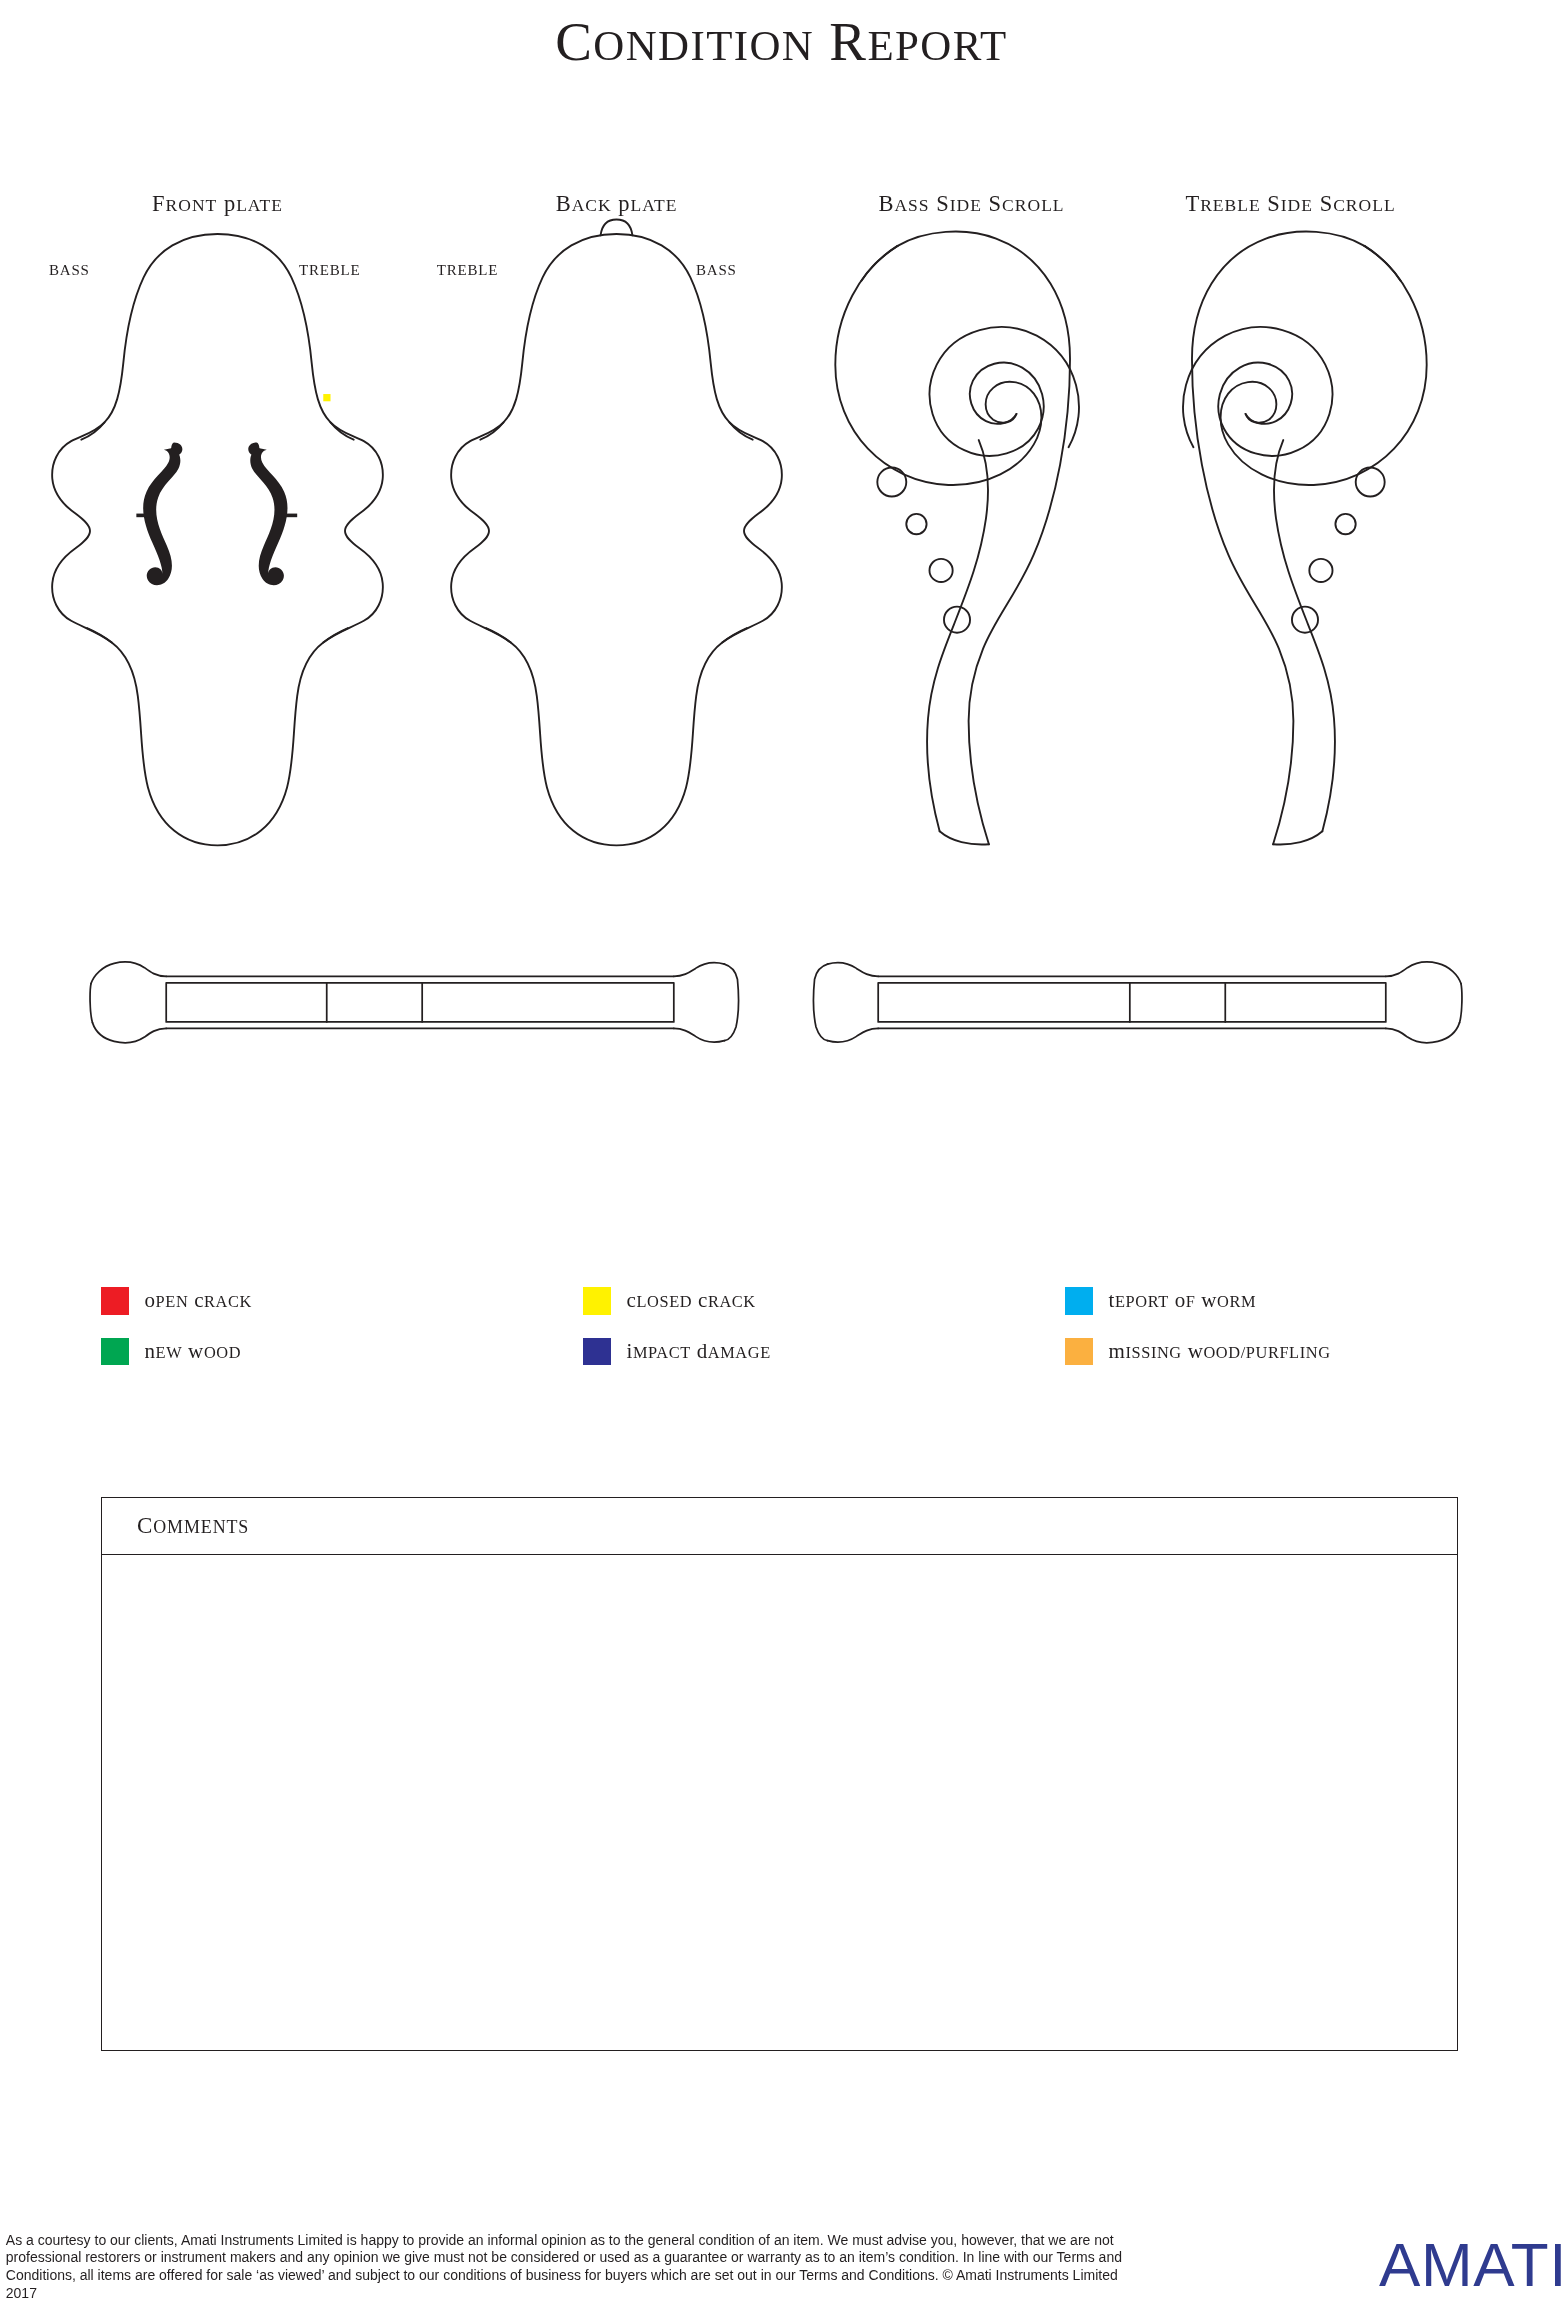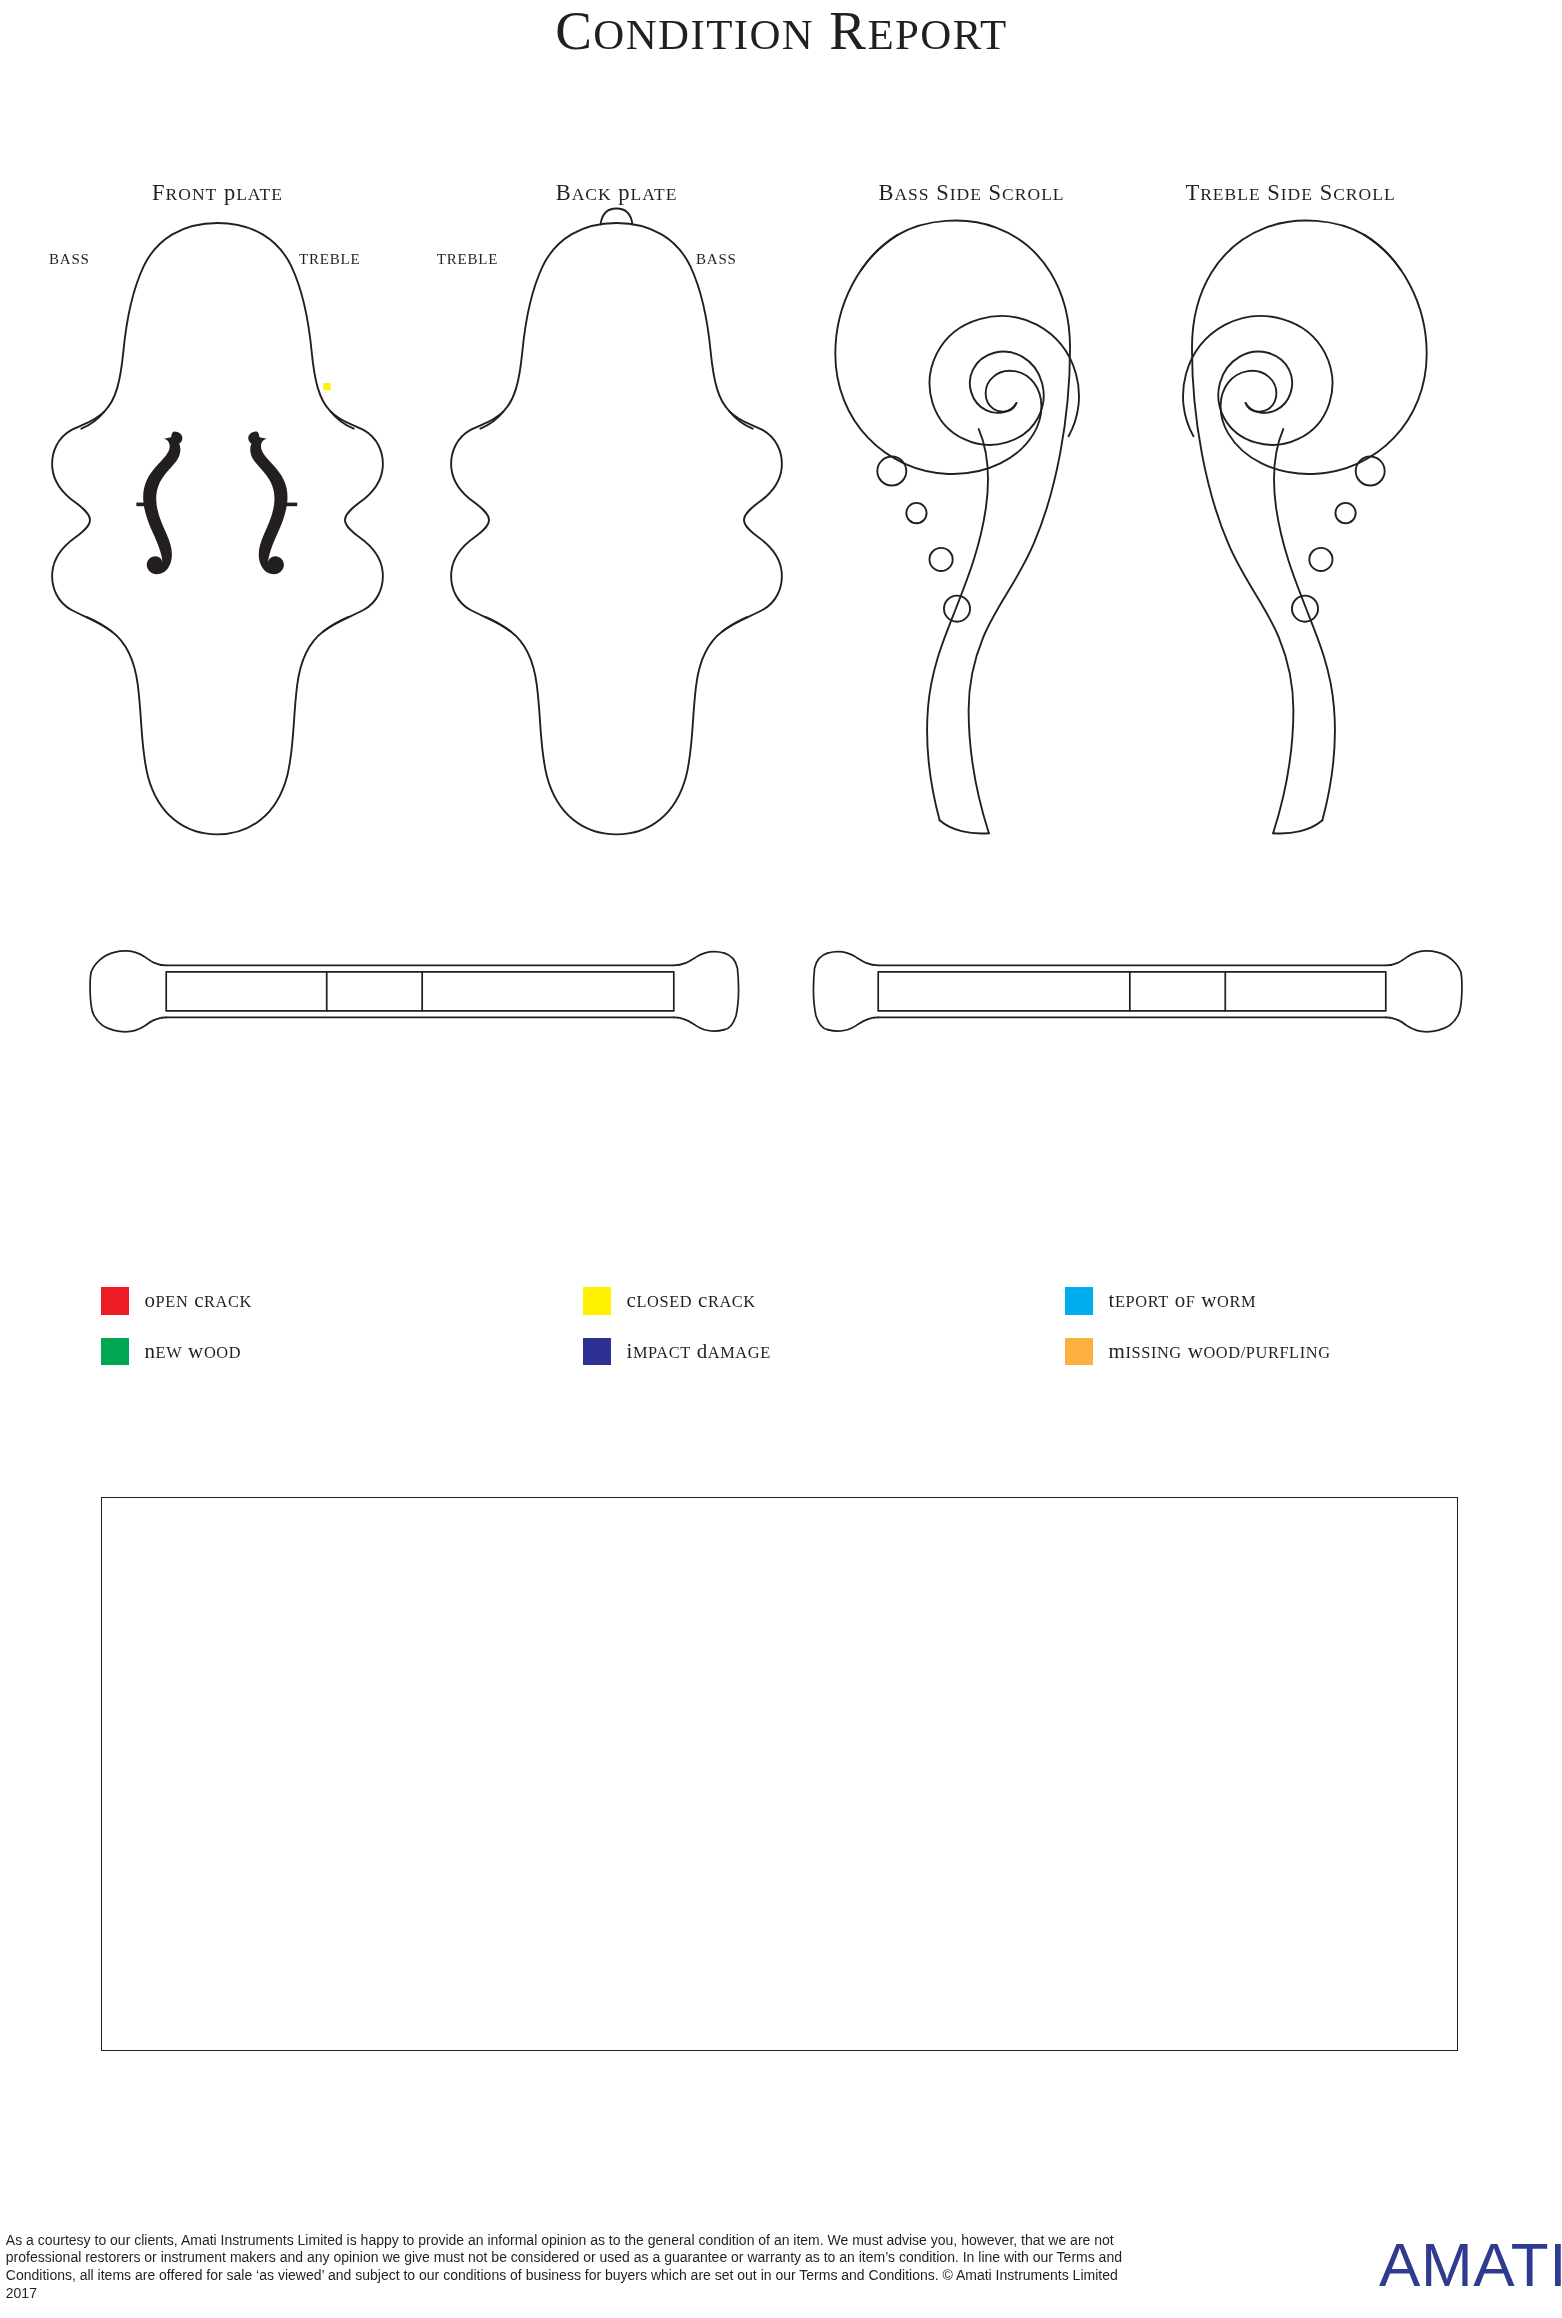--- a/index.html
+++ b/index.html
@@ -15,21 +15,21 @@
   }
 
   
   .page-title {
     text-align: center;
     font-family: "Liberation Serif", serif;
     font-size: 55px;
     letter-spacing: 1.4px;
     font-weight: 400;
     margin: 0;
-    padding-top: 3px;
+    padding-top: 14px;
     line-height: 1.0;
   }
 
   
   .sc-head {
     font-family: "Liberation Serif", serif;
     font-size: 22.5px;
     letter-spacing: 1px;
     text-align: center;
     color: #231f20;
@@ -441,20 +441,23 @@
       <span class="legend-text"><span style="font-size:1em">i</span><span style="font-size:0.78em">MPACT</span> <span style="font-size:1em">d</span><span style="font-size:0.78em">AMAGE</span></span>
     </div>
     <div class="legend-cell">
       <span class="swatch" style="background:#fbb040"></span>
       <span class="legend-text"><span style="font-size:1em">m</span><span style="font-size:0.78em">ISSING</span> <span style="font-size:1em">w</span><span style="font-size:0.78em">OOD/PURFLING</span></span>
     </div>
   </div>
 </div>
 
 <div class="comments-box">
+  <div class="comments-header">
+    <span class="comments-label"><span style="font-size:1em">C</span><span style="font-size:0.78em">OMMENTS</span></span>
+  </div>
   <textarea class="comments-area" placeholder="" style=""></textarea>
 </div>
 
 <div class="footer">
   <div class="footer-text">As a courtesy to our clients, Amati Instruments Limited is happy to provide an informal opinion as to the general condition of an item. We must advise you, however, that we are not professional restorers or instrument makers and any opinion we give must not be considered or used as a guarantee or warranty as to an item’s condition. In line with our Terms and Conditions, all items are offered for sale ‘as viewed’ and subject to our conditions of business for buyers which are set out in our Terms and Conditions. © Amati Instruments Limited 2017</div>
   <div class="brand">AMATI</div>
 </div>
 
 
 </body></html>

